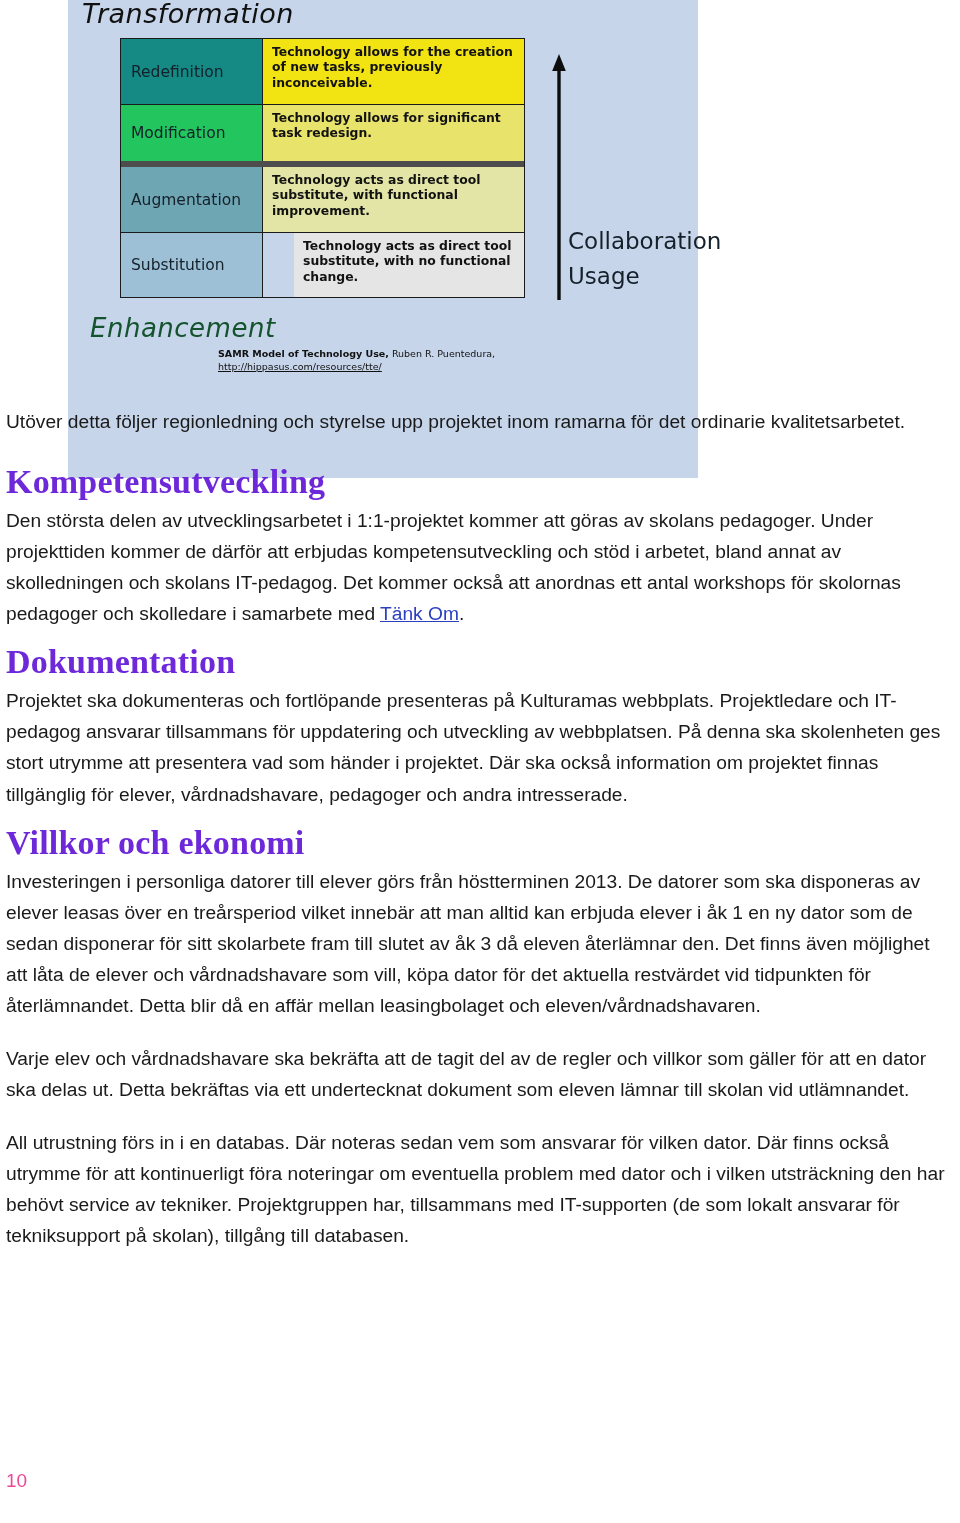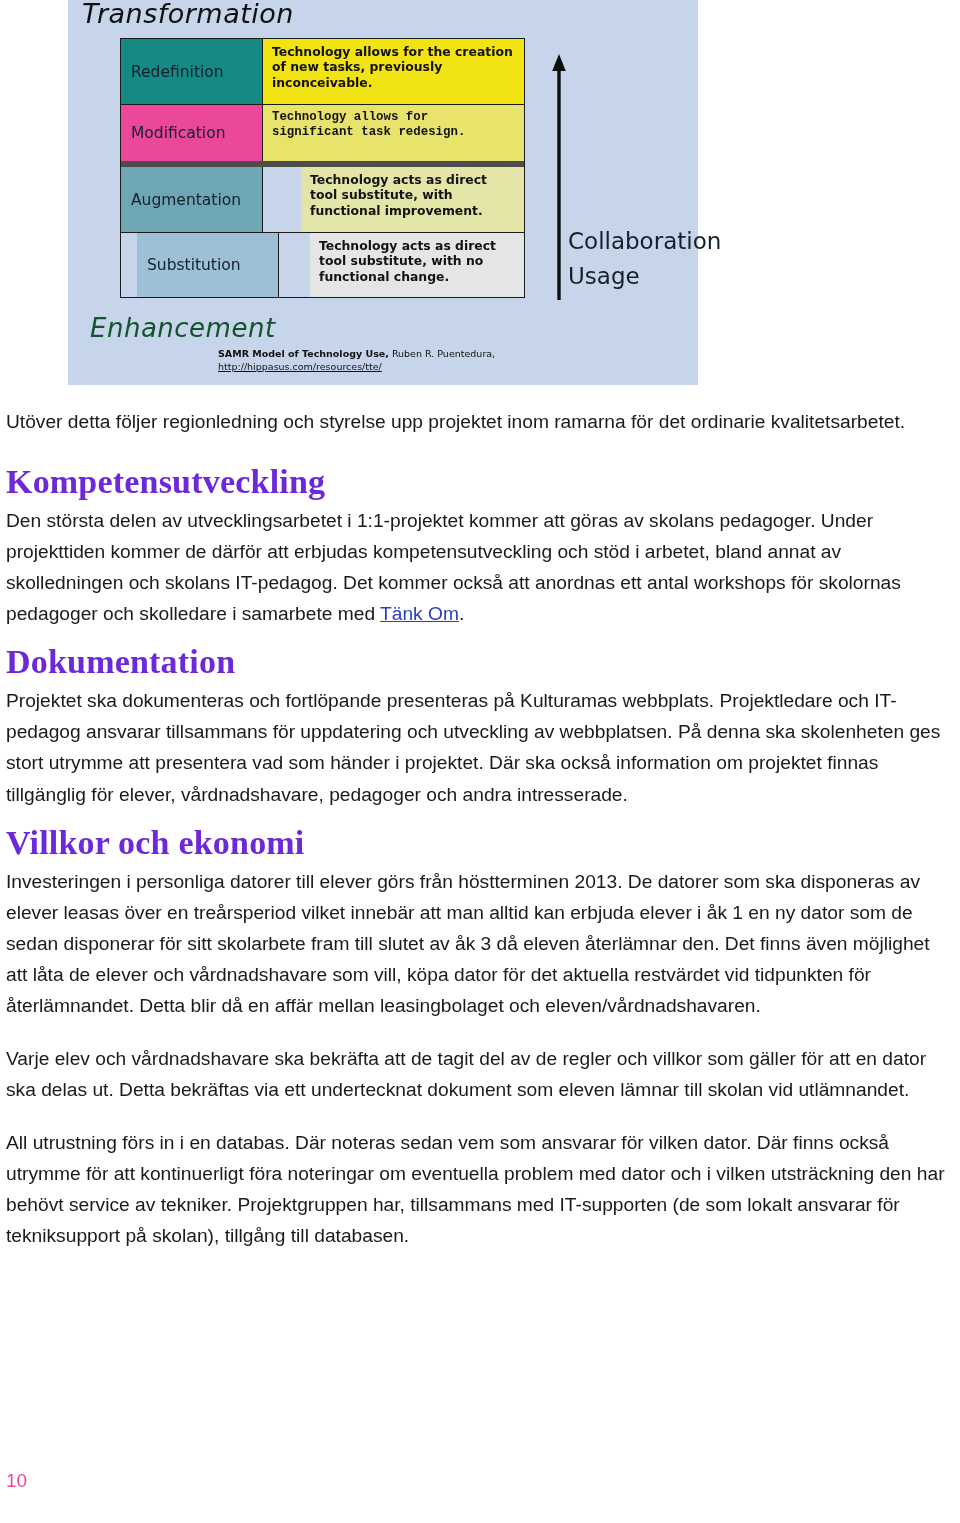--- a/index.html
+++ b/index.html
@@ -16,21 +16,21 @@
     position: relative;
     overflow: hidden;
   }
 
   
   .samr-figure {
     position: absolute;
     left: 68px;
     top: 0px;
     width: 630px;
-    height: 385px;
+    height: 478px;
     background: #c6d5ea;
     padding: 8px;
   }
   .samr-title-transformation {
     position: absolute;
     left: 14px;
     top: -2px;
     font-family: "DejaVu Sans", sans-serif;
     font-size: 27px;
     font-style: italic;
@@ -81,27 +81,27 @@
     flex: 1;
     padding: 5px 8px 5px 9px;
     font-family: "DejaVu Sans", sans-serif;
     font-size: 12.4px;
     line-height: 1.23;
     font-weight: 600;
     color: #121212;
   }
 
   .lvl-redefinition { background: #158a85; }
-  .lvl-modification { background: #ec4899; }
+  .lvl-modification { background: #22c55e; }
   .lvl-augmentation { background: #6fa6b4; }
-  .lvl-substitution { background: #9dc0d6; margin-left: 16px; }
+  .lvl-substitution { background: #9dc0d6; }
 
   .desc-redefinition { background: #f2e313; }
-  .desc-modification { background: #e8e36a; font-family: Liberation Mono, monospace; }
-  .desc-augmentation { background: #e3e5a6; margin-left: 38px; }
+  .desc-modification { background: #e8e36a; }
+  .desc-augmentation { background: #e3e5a6; }
   .desc-substitution { background: #e5e5e5; margin-left: 31px; }
 
   .row-h1 { height: 66px; }
   .row-h2 { height: 62px; }
   .row-h3 { height: 66px; }
   .row-h4 { height: 64px; }
 
   .samr-arrow {
     position: absolute;
     left: 482px;

